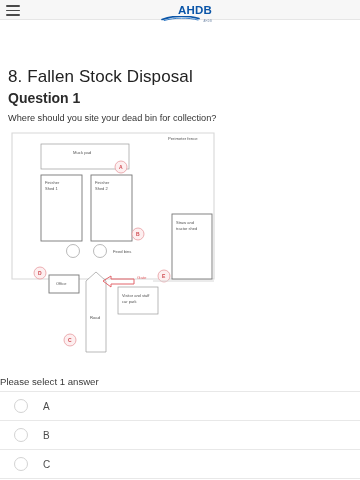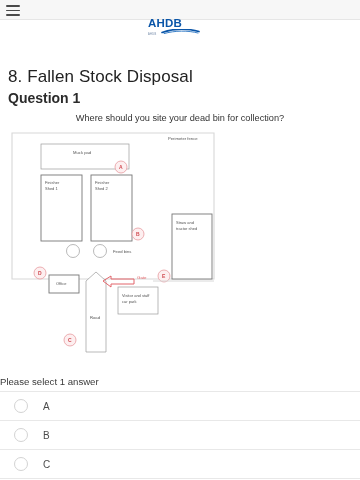--- a/index.html
+++ b/index.html
@@ -19,24 +19,24 @@
   }
   .hamburger {
     position: absolute; left: 6px; top: 5px;
     width: 14px; height: 11px;
     display: flex; flex-direction: column; justify-content: space-between;
     cursor: pointer;
   }
   .hamburger i { display: block; height: 1.6px; background: #4a4a4a; border-radius: 1px; }
 
   .logo {
-    position: absolute; left: 50%; top: 18px;
+    position: absolute; left: 50%; top: 5px;
     transform: translateX(-50%);
     width: 64px; height: 27px;
-    text-align: left;
+    text-align: right;
     line-height: 1;
   }
   .logo-word {
     font-family: "Liberation Sans", sans-serif;
     font-size: 11.5px; font-weight: 700; letter-spacing: .2px;
     color: #0a55a8;
     display: block;
   }
   .logo-swoosh { display: block; margin-top: -1px; }
   .logo-sub {
@@ -48,21 +48,21 @@
   .content { padding: 6px 8px 0 8px; margin-top: 41px; }
   .page-title {
     font-size: 17px; font-weight: 400; color: #222; letter-spacing: .1px;
     line-height: 1.2;
   }
   .question-title {
     font-size: 14px; font-weight: 700; color: #2b2b2b;
     margin-top: 3px; line-height: 1.2;
   }
   .question-text {
-    font-size: 9.2px; color: #333; margin-top: 6px; line-height: 1.3; text-align: center;
+    font-size: 9.2px; color: #333; margin-top: 6px; line-height: 1.3;
   }
 
   
   .diagram-wrap { margin-top: 4px; }
   .diagram { display: block; }
   .d-txt { font-family: "Liberation Sans", sans-serif; font-size: 4.2px; fill: #555; }
   .d-txt-sm { font-family: "Liberation Sans", sans-serif; font-size: 4px; fill: #555; }
   .d-red { font-family: "Liberation Sans", sans-serif; font-size: 4.4px; fill: #e2656a; }
   .d-mark { font-family: "Liberation Sans", sans-serif; font-size: 5px; font-weight: 700; fill: #d04a50; }
   .box { fill: #ffffff; stroke: #767676; stroke-width: .9; }

